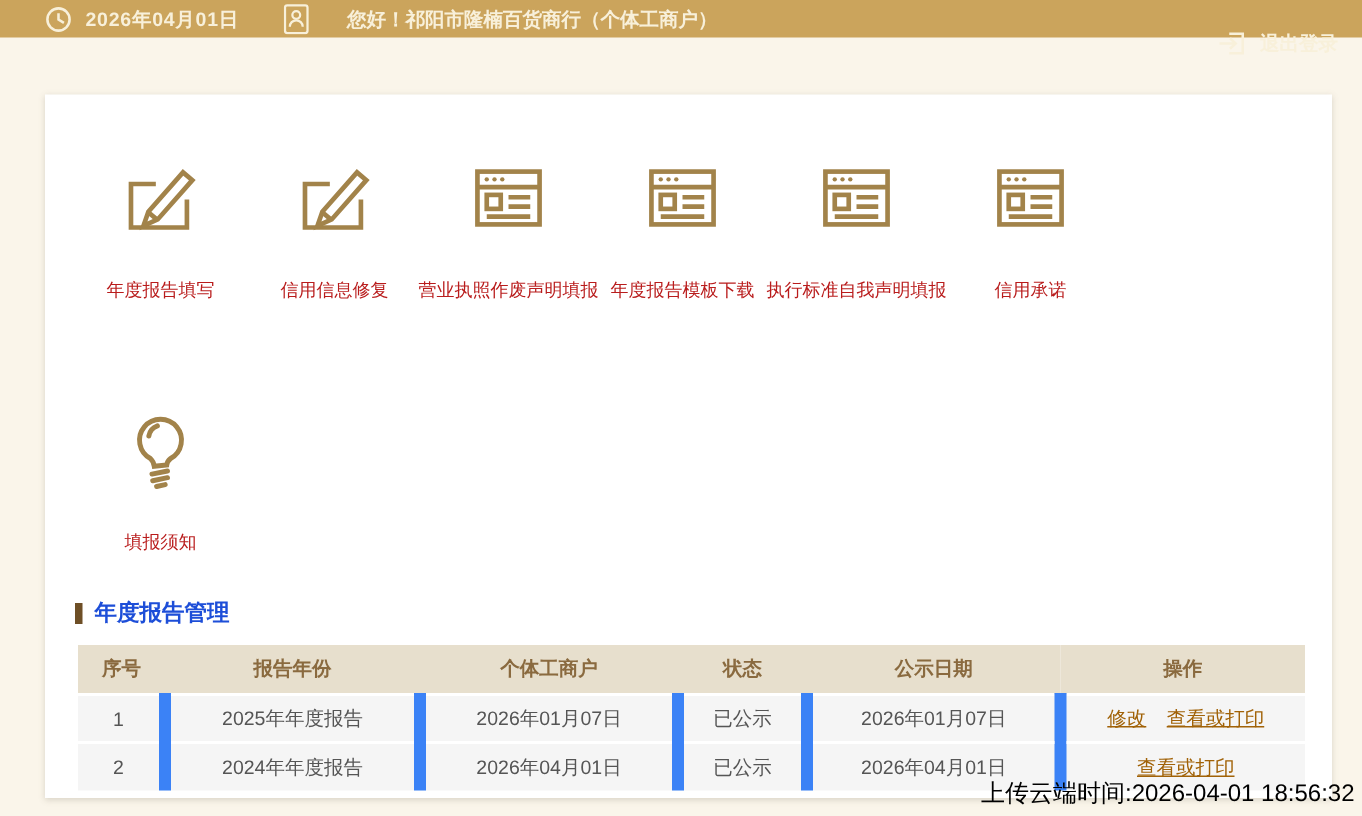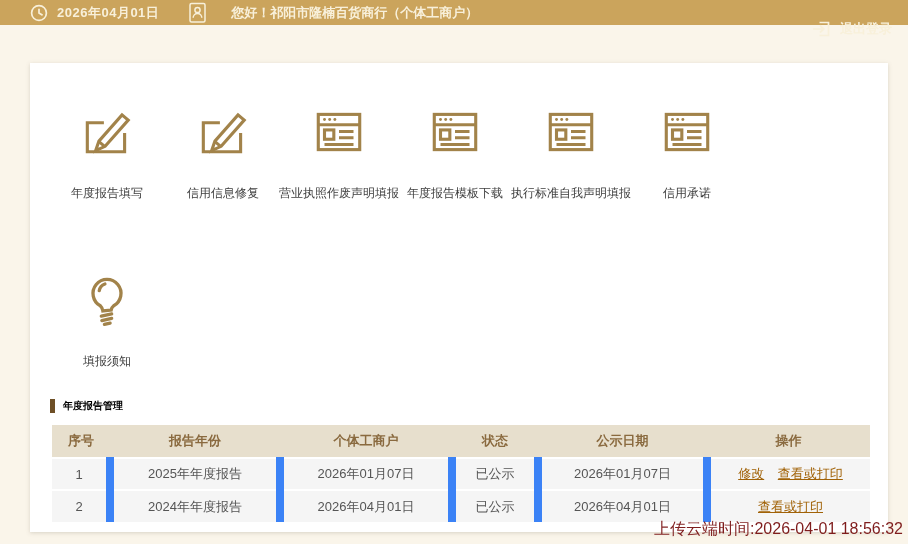--- a/index.html
+++ b/index.html
@@ -30,27 +30,27 @@
     background:#FFFFFF;
     box-shadow:0 1px 4px rgba(120,110,90,.25);
   }
   .nav-row { display:flex; margin:40px 0 0 19px; }
   .nav-item {
     width:116px; display:flex; flex-direction:column; align-items:center;
     cursor:pointer;
   }
   .nav-icon { width:58px; height:58px; }
   .nav-label {
-    margin-top:24px; font-size:12px; color:#404040; white-space:nowrap;
+    margin-top:24px; font-size:12px; color:#b91c1c; white-space:nowrap;
   }
   .notice-row { display:flex; margin:69px 0 0 19px; }
   
   .section-title {
     display:flex; align-items:center; margin:29px 0 0 20px;
-    font-size:10px; color:#000000; font-weight:bold;
+    font-size:15px; color:#1d4ed8; font-weight:bold;
   }
   .title-marker { width:5px; height:14px; background:#6E4F26; margin-right:8px; }
   
   table.report-table {
     margin:12px 0 0 22px; width:818px;
     border-collapse:collapse; table-layout:fixed;
     font-size:13px;
   }
   .report-table th {
     background:#E7DFCD; color:#8A6A3F; font-weight:bold;
@@ -62,21 +62,21 @@
   }
   .report-table td:first-child { border-left:none; }
   .col-no{width:58px}.col-year{width:170px}.col-mod{width:172px}
   .col-status{width:86px}.col-pub{width:169px}.col-op{width:163px}
   a.op-link {
     color:#a16207; text-decoration:underline; margin:16px 5px; cursor:pointer;
   }
   
   .footer-time {
     position:absolute; right:5px; top:519px;
-    font-size:16px; color:#7f1d1d;margin-left:36px;
+    font-size:16px; color:#000000;margin-left:36px;
   }
 </style>
 </head>
 <body>
 
 <svg width="0" height="0" style="position:absolute" aria-hidden="true">
   <defs>
     <g id="sym-edit" fill="none" stroke="#A2834A" stroke-width="3">
       <path d="M45 29 v18 H9 V19 h16"></path>
       <path d="M17 46 l3.2-9.2 L42.5 11.5 l6 5 L26.2 41.8 17 46 z"></path>

